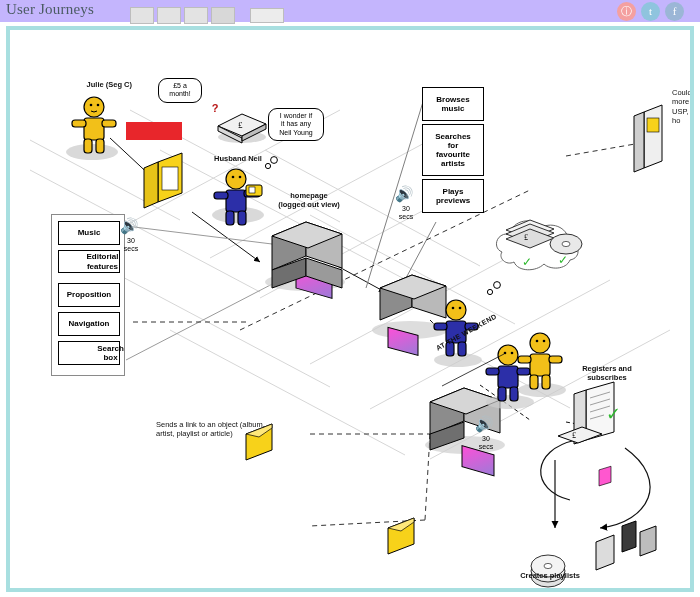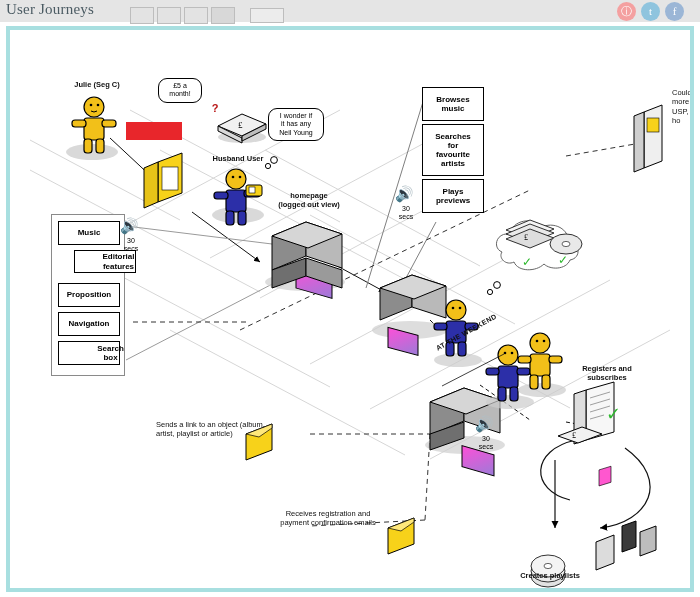--- a/index.html
+++ b/index.html
@@ -13,21 +13,21 @@
   #app {
     position: relative;
     width: 700px; height: 597px;
     background: #ffffff;
   }
 
   
   .header {
     position: absolute; left: 0; top: 0;
     width: 700px; height: 22px;
-    background: #e5e5e5;
+    background: #c4b5fd;
   }
   .header-title {
     position: absolute; left: 6px; top: 1px;
     font-family: "Liberation Serif", serif;
     font-size: 15px;
     color: #4b5b63;
     letter-spacing: 0.2px;
   }
   .header-thumbs {
     position: absolute; left: 130px; top: 3px;
@@ -393,41 +393,41 @@
         </g>
 
         <g fill="#fff" stroke="#000" stroke-width="1">
           <circle cx="258" cy="136" r="2.6"></circle>
           <circle cx="264" cy="130" r="3.4"></circle>
           <circle cx="480" cy="262" r="2.6"></circle>
           <circle cx="487" cy="255" r="3.4"></circle>
         </g>
       </svg>
 
-      <div class="lbl b" style="left:52px; top:50px; width:70px;">Julie (Seg C)</div>
+      <div class="lbl b" style="left:52px; top:50px; width:70px;text-align:right;">Julie (Seg C)</div>
 
       <div class="bubble" style="left:148px; top:48px; width:44px;">£5 a
 month!</div>
 
       <div class="redbar" style="left:116px; top:92px; width:56px; height:18px;"></div>
 
       <div class="lbl b" style="left:198px; top:72px; width:14px; font-size:11px; color:#b81414;">?</div>
 
       <div class="bubble" style="left:258px; top:78px; width:56px;">I wonder if
 it has any
 Neil Young</div>
 
-      <div class="lbl b" style="left:186px; top:124px; width:84px;">Husband User</div>
+      <div class="lbl b" style="left:186px; top:124px; width:84px;">Husband Neil</div>
 
       <div class="lbl b" style="left:258px; top:161px; width:82px;">homepage
 (logged out view)</div>
 
       <div class="menu-panel">
         <div class="box" style="left:6px; top:6px; width:62px; height:24px;">Music</div>
-        <div class="box" style="left:22px; top:35px; width:62px; height:23px;padding-left:28px;">Editorial
+        <div class="box" style="left:6px; top:35px; width:62px; height:23px;padding-left:28px;">Editorial
 features</div>
         <div class="box" style="left:6px; top:68px; width:62px; height:24px;">Proposition</div>
         <div class="box" style="left:6px; top:97px; width:62px; height:24px;">Navigation</div>
         <div class="box" style="left:6px; top:126px; width:62px; height:24px;padding-left:44px;">Search box</div>
       </div>
 
       <div class="speaker" style="left:110px; top:188px;">🔊</div>
       <div class="secs" style="left:106px; top:207px; width:30px;">30
 secs</div>
 
@@ -449,22 +449,20 @@
 secs</div>
 
       <div class="lbl b" style="left:424px; top:316px; width:70px; transform:rotate(-29deg); transform-origin:left top; font-size:7px; letter-spacing:0.4px;">AT THE WEEKEND</div>
 
       <div class="lbl b" style="left:556px; top:334px; width:82px;">Registers and
 subscribes</div>
 
       <div class="lbl l" style="left:106px; top:390px; width:136px;margin-left:40px;">Sends a link to an object (album,
 artist, playlist or article)</div>
 
-      <div class="lbl" style="left:258px; top:479px; width:120px;">Receives registration and
-payment confirmation emails</div>
 
       <div class="lbl b" style="left:494px; top:541px; width:92px;">Creates  playlists</div>
 
 
       <div class="lbl l" style="left:662px; top:58px; width:40px;">Could d
 more a
 USP, s
 ho</div>
 
     </div>

